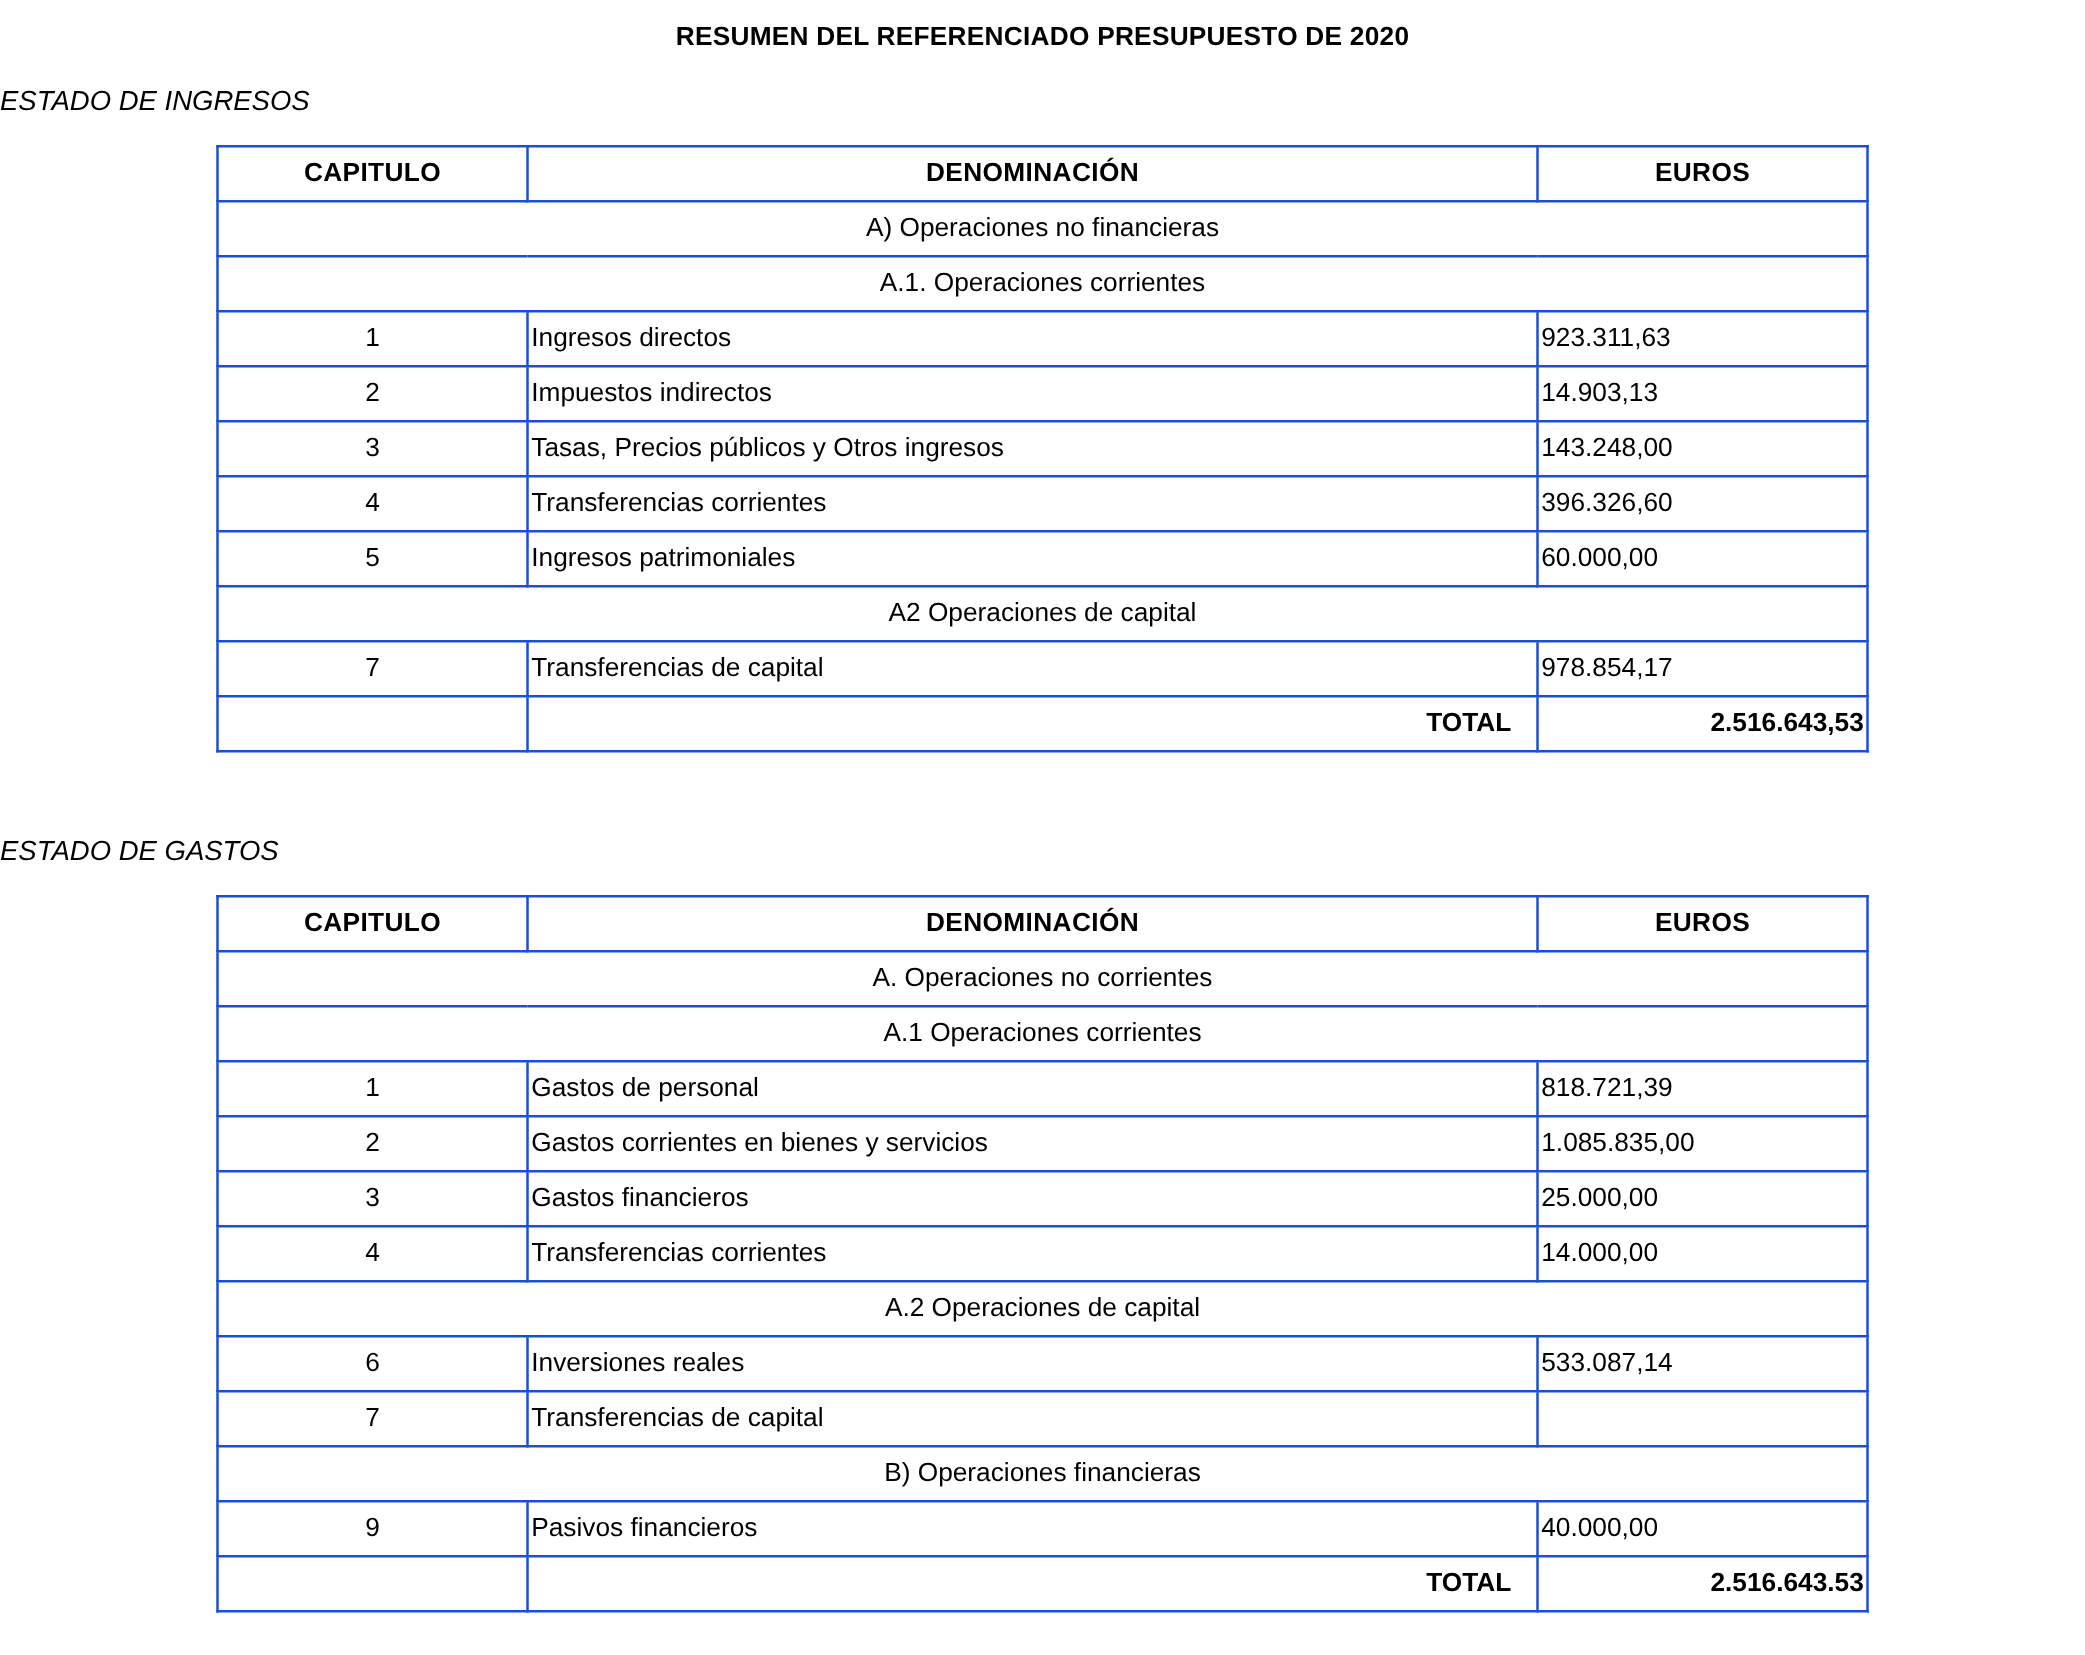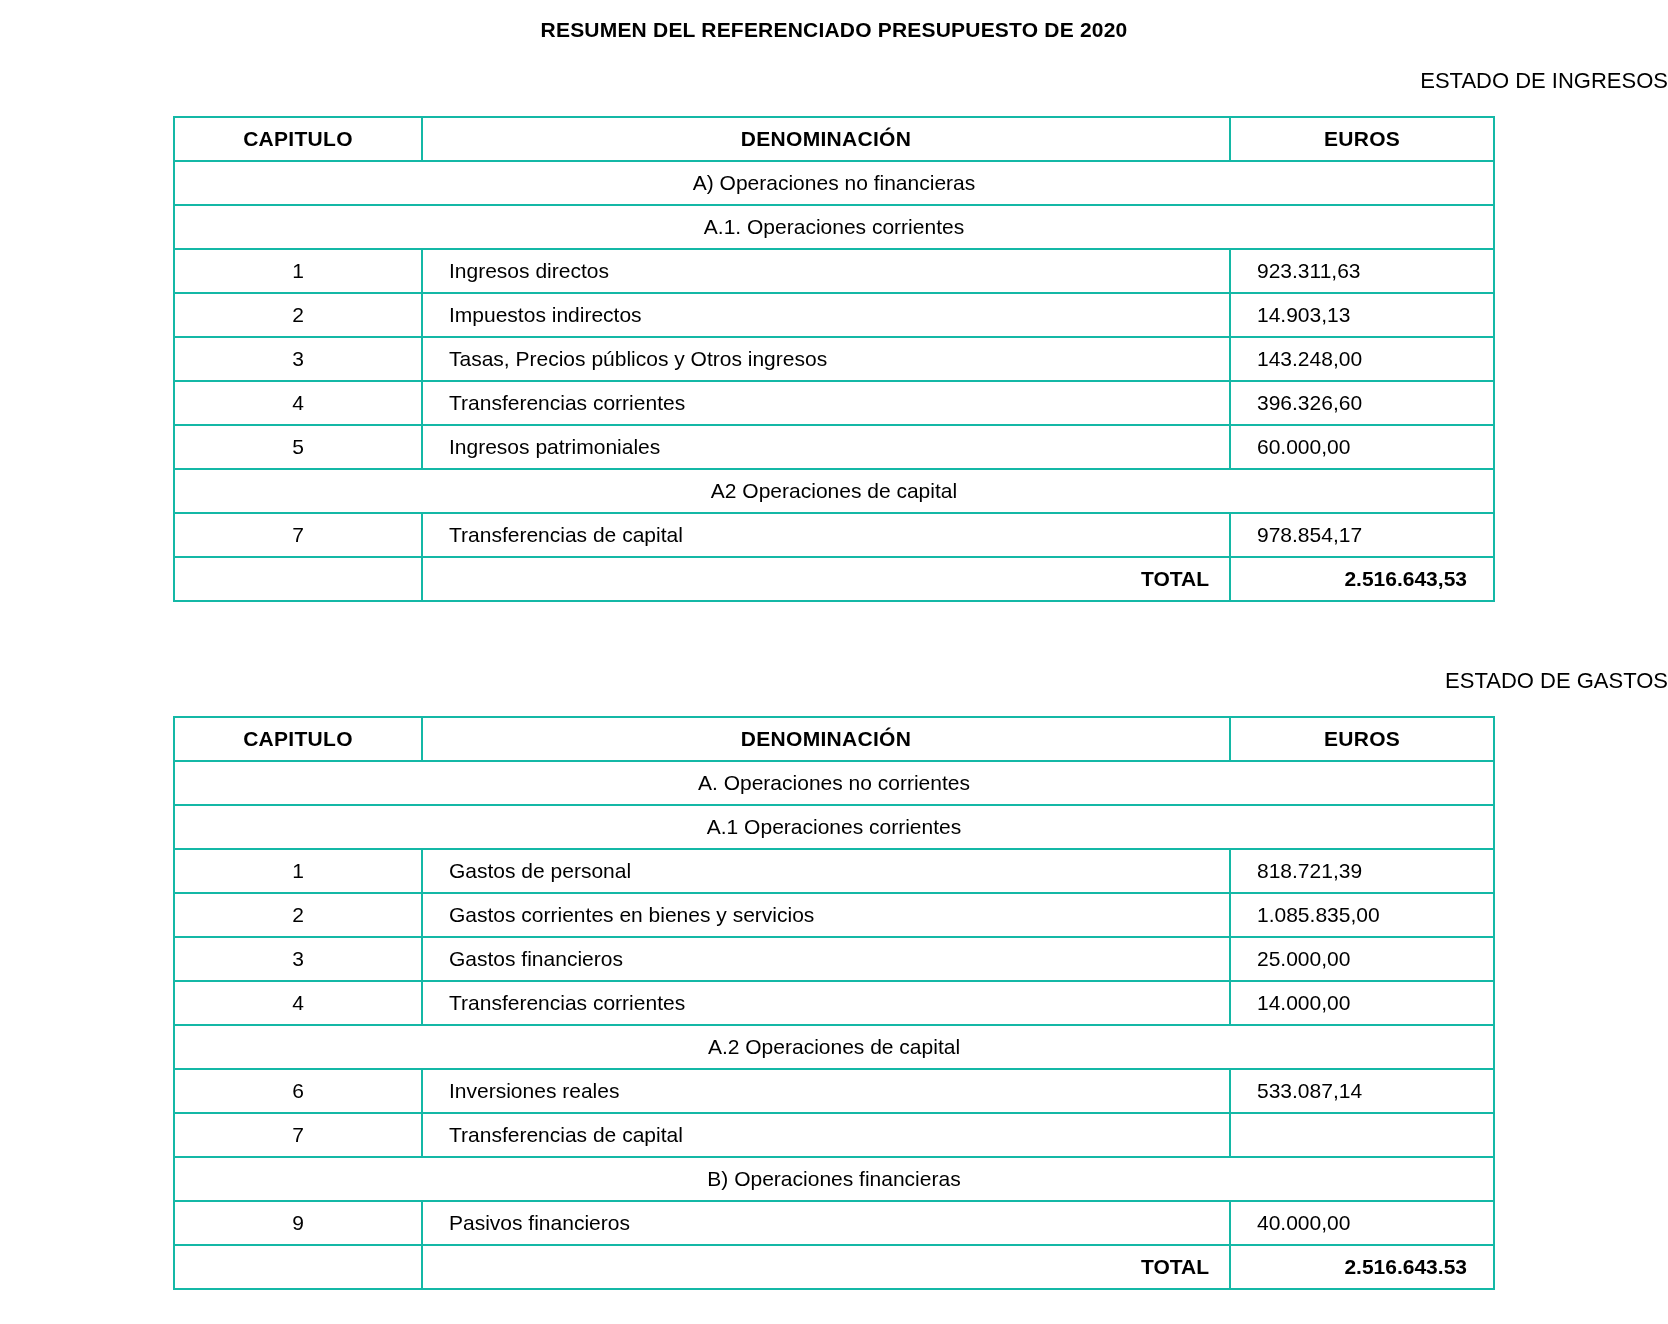--- a/index.html
+++ b/index.html
@@ -21,40 +21,41 @@
     box-sizing: border-box;
   }
   .doc-title {
     text-align: center;
     font-weight: bold;
     font-size: 21px;
     letter-spacing: 0.2px;
     margin: 0 0 26px 0;
   }
   .section-title {
-    text-align: right;
+    text-align: left;
     font-size: 22px;
     margin: 0 0 22px 0;
     font-weight: normal;
+    font-style: italic;
   }
   .section-title.gastos {
     margin-top: 66px;
   }
   table.budget {
     border-collapse: collapse;
     width: 1320px;
     margin: 0 auto;
     table-layout: fixed;
   }
   table.budget td, table.budget th {
-    border: 2px solid #14b8a6;
+    border: 2px solid #1d4ed8;
     font-size: 21px;
     font-weight: normal;
     height: 44px;
-    padding: 0 26px;
+    padding: 0 2px;
     box-sizing: border-box;
     vertical-align: middle;
   }
   th.col-capitulo { width: 248px; }
   th.col-denom    { width: 808px; }
   th.col-euros    { width: 264px; }
 
   table.budget thead th {
     font-weight: bold;
     text-align: center;

